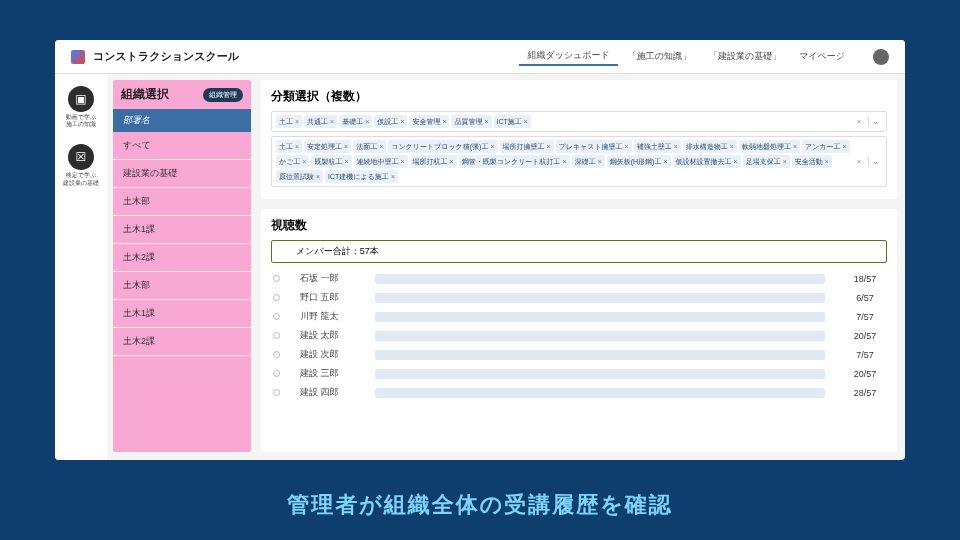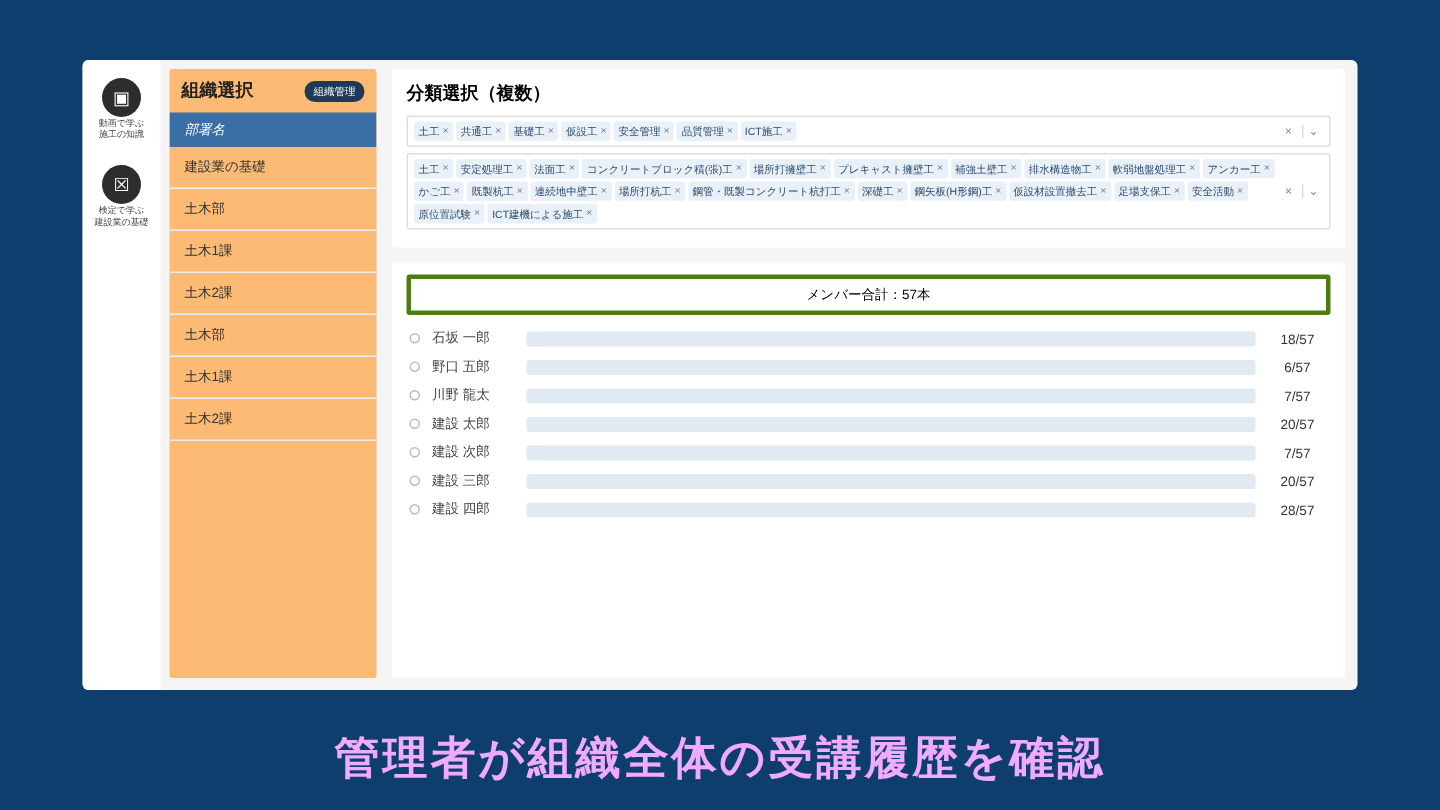--- a/index.html
+++ b/index.html
@@ -14,71 +14,84 @@
   .nav-link.bracketed::before { content: "「"; }
   .nav-link.bracketed::after { content: "」"; }
   .user-icon { width: 16px; height: 16px; border-radius: 50%; background: #666; margin-left: 12px; }
   .body-row { flex: 1; display: flex; overflow: hidden; }
   .rail { width: 52px; background: #fff; display: flex; flex-direction: column; align-items: center; padding-top: 8px; gap: 6px; }
   .rail-item { width: 44px; text-align: center; padding: 4px 0 6px; cursor: pointer; }
   .rail-item.active { background: #fff; border-radius: 4px; }
   .rail-circle { width: 26px; height: 26px; border-radius: 50%; background: #2d2d2d; margin: 0 auto 2px; display: flex; align-items: center; justify-content: center; color: #fff; font-size: 12px; }
   .rail-label { font-size: 6px; color: #444; line-height: 1.2; }
   .main { flex: 1; display: flex; gap: 10px; padding: 6px 8px 8px 6px; overflow: hidden; }
-  .panel-left { width: 138px; background: #fdba74; border-radius: 2px; display: flex; flex-direction: column; overflow: hidden; }
+  .panel-left { width: 138px; background: #f9a8d4; border-radius: 2px; display: flex; flex-direction: column; overflow: hidden; }
   .panel-left-head { display: flex; align-items: center; justify-content: space-between; padding: 6px 8px; }
   .panel-title { font-size: 12px; font-weight: 600; color: #222; }
   .org-badge { background: #1f3a57; color: #fff; font-size: 7px; padding: 2px 6px; border-radius: 8px; }
   .dept-header { background: #3b6ea5; color: #fff; font-size: 9px; padding: 5px 10px; font-style: italic; }
   .dept-list { flex: 1; overflow: auto; }
   .dept-item { font-size: 9px; color: #333; padding: 7px 10px; border-bottom: 1px solid #eee; cursor: pointer; }
   .panel-right { flex: 1; display: flex; flex-direction: column; gap: 10px; overflow: hidden; }
   .cat-panel, .views-panel { background: #fff; border-radius: 2px; padding: 8px 10px; }
   .cat-title { font-size: 12px; font-weight: 600; margin-bottom: 6px; }
   .chip-row { display: flex; align-items: center; border: 1px solid #ddd; border-radius: 2px; padding: 3px 4px; margin-bottom: 4px; }
   .chip-wrap { flex: 1; display: flex; flex-wrap: wrap; gap: 2px 2px; }
   .chip { display: inline-flex; align-items: center; background: #eaf0f7; color: #2a4a6e; font-size: 7px; padding: 1.5px 3px; border-radius: 2px; }
   .chip .x { margin-left: 2px; color: #68809c; font-size: 7px; }
   .row-controls { display: flex; align-items: center; gap: 4px; margin-left: 4px; font-size: 8px; color: #888; }
   .row-x, .row-v { cursor: pointer; padding: 0 3px; }
   .row-v { border-left: 1px solid #ddd; }
   .views-panel { flex: 1; display: flex; flex-direction: column; overflow: hidden; }
-  .views-head { display: flex; justify-content: center; align-items: center; border: 3px solid #4d7c0f; border-radius: 2px; padding: 4px 12px; font-size: 9px; margin-bottom: 6px; }
+  .views-head { display: flex; justify-content: flex-start; align-items: center; border: 1px solid #4d7c0f; border-radius: 2px; padding: 4px 24px; font-size: 9px; margin-bottom: 6px; }
   .views-list { flex: 1; overflow: auto; }
-  .member-row { display: flex; align-items: center; gap: 8px; padding: 3px 2px; font-size: 9px; }
+  .member-row { display: flex; align-items: center; gap: 20px; padding: 3px 2px; font-size: 9px; }
   .member-status { width: 7px; height: 7px; border-radius: 50%; border: 1.5px solid #bbb; flex-shrink: 0; }
   .member-name { width: 55px; color: #444; }
   .bar-track { flex: 1; height: 10px; background: #e1e9f2; border-radius: 2px; overflow: hidden; }
   .bar-fill { height: 100%; background: #6a96c4; }
   .member-count { width: 40px; text-align: center; color: #333; font-size: 9px; }
-  .caption { position: absolute; bottom: 0; left: 0; right: 0; height: 70px; display: flex; align-items: center; justify-content: center; color: #f0abfc; font-size: 30px; font-weight: 700; letter-spacing: 2px; }
+  .caption { position: absolute; bottom: 0; left: 0; right: 0; height: 70px; display: flex; align-items: center; justify-content: center; color: #7dd3fc; font-size: 22px; font-weight: 700; letter-spacing: 2px; }
 </style>
 </head>
 <body>
 
 <div class="app-window">
+  <div class="topbar">
+    <div class="logo-mark"></div>
+    <div class="logo-text">コンストラクションスクール</div>
+    <div class="nav-spacer"></div>
+    <div id="nav" style="display:flex;align-items:center;gap:2px;">
+        <div class="nav-link active">組織ダッシュボード</div>
+        <div class="nav-link bracketed">施工の知識</div>
+        <div class="nav-link bracketed">建設業の基礎</div>
+        <div class="nav-link">マイページ</div>
+      </div>
+    <div class="user-icon"></div>
+  </div>
   <div class="body-row">
     <div class="rail">
         <div class="rail-item active">
           <div class="rail-circle">▣</div>
           <div class="rail-label">動画で学ぶ<br>施工の知識</div>
         </div>
         <div class="rail-item">
           <div class="rail-circle">☒</div>
           <div class="rail-label">検定で学ぶ<br>建設業の基礎</div>
         </div>
       </div>
     <div class="main">
       <div class="panel-left">
         <div class="panel-left-head">
           <div class="panel-title">組織選択</div>
           <div class="org-badge">組織管理</div>
         </div>
         <div class="dept-header">部署名</div>
         <div class="dept-list" id="dept-list">
+            <div class="dept-item">すべて</div>
             <div class="dept-item">建設業の基礎</div>
             <div class="dept-item">土木部</div>
             <div class="dept-item">土木1課</div>
             <div class="dept-item">土木2課</div>
             <div class="dept-item">土木部</div>
             <div class="dept-item">土木1課</div>
             <div class="dept-item">土木2課</div>
           </div>
       </div>
       <div class="panel-right">
@@ -126,20 +139,21 @@
                   <span class="chip">ICT建機による施工<span class="x">×</span></span>
                 </div>
                 <div class="row-controls">
                   <span class="row-x">×</span>
                   <span class="row-v">⌄</span>
                 </div>
               </div>
             </div>
         </div>
         <div class="views-panel">
+          <div class="cat-title">視聴数</div>
           <div class="views-head">
             <span>メンバー</span>
             <span>合計：57本</span>
           </div>
           <div class="views-list" id="views-list">
               <div class="member-row">
     <span class="member-status"></span>
     <span class="member-name">石坂 一郎</span>
     <span class="bar-track"><span class="bar-fill" style="width:31.6%"></span></span>
     <span class="member-count">18/57</span>

